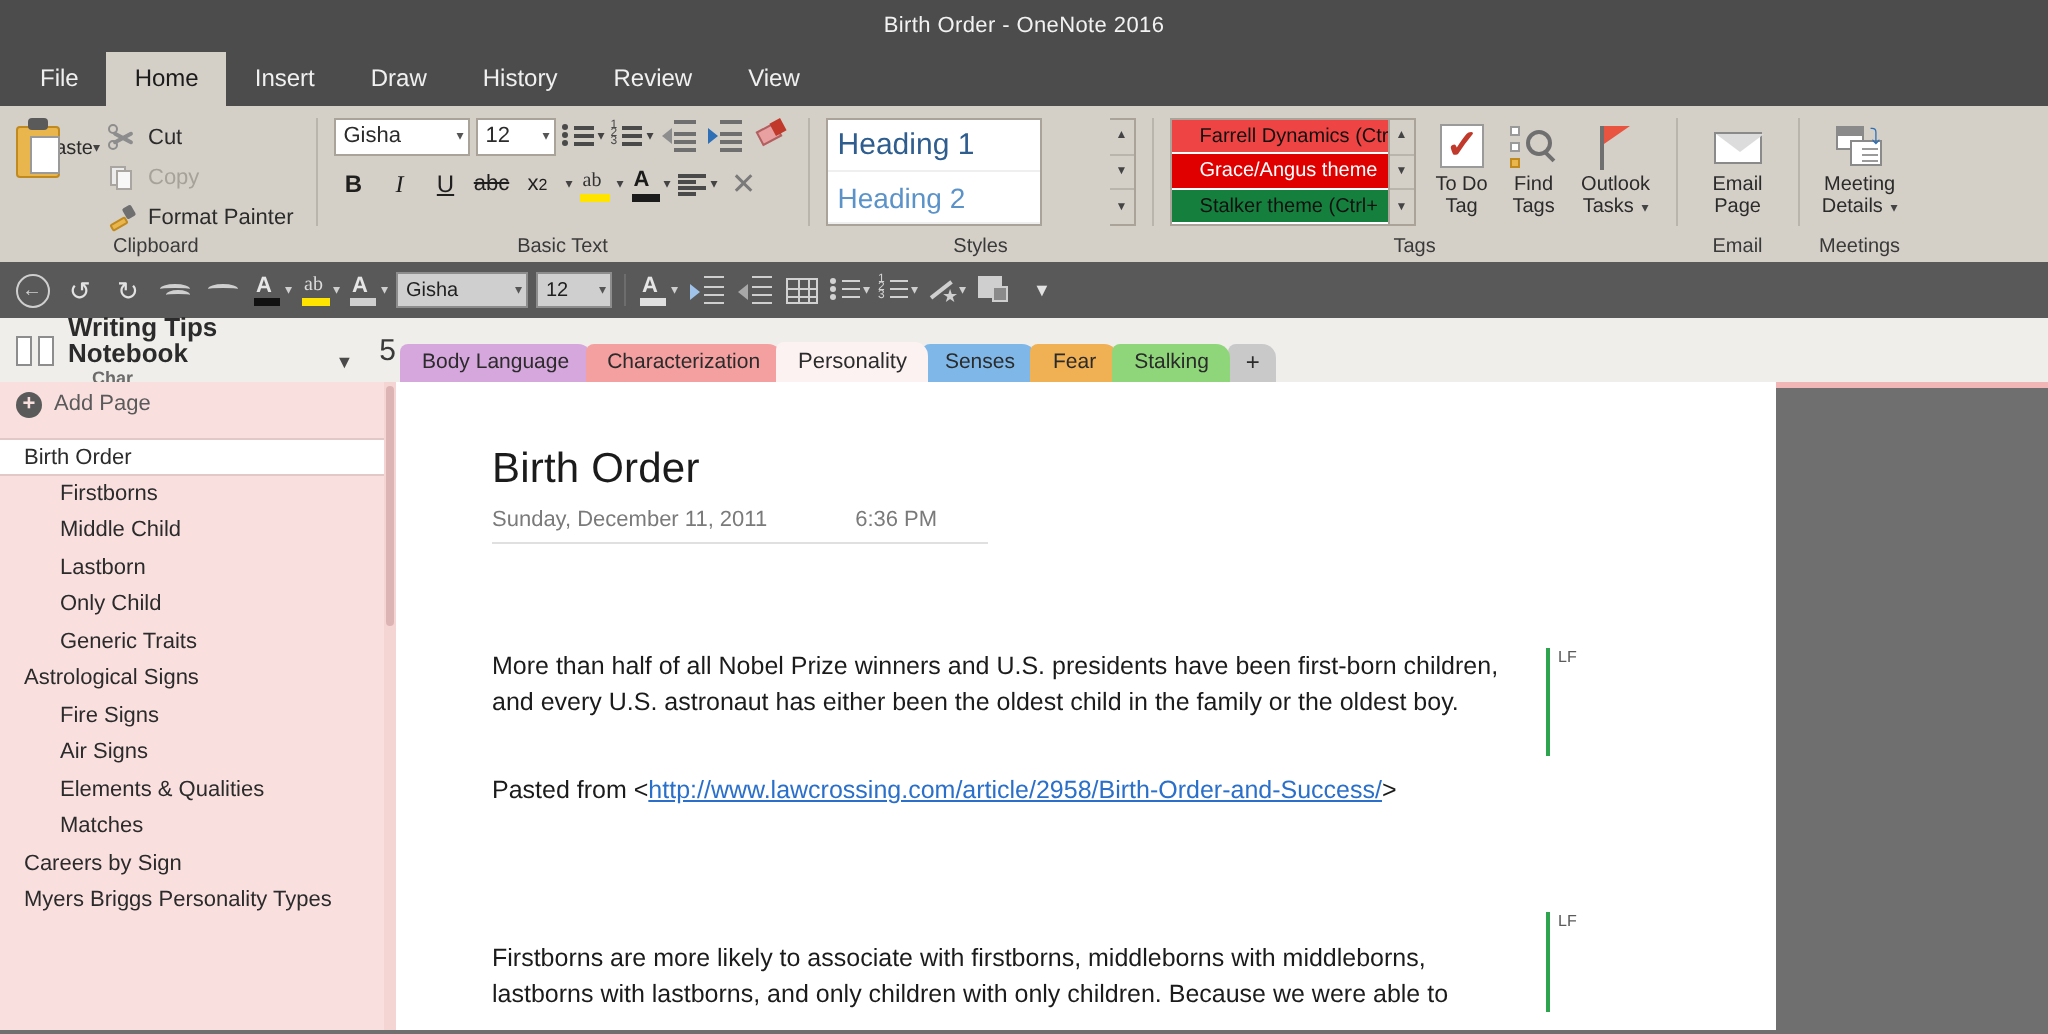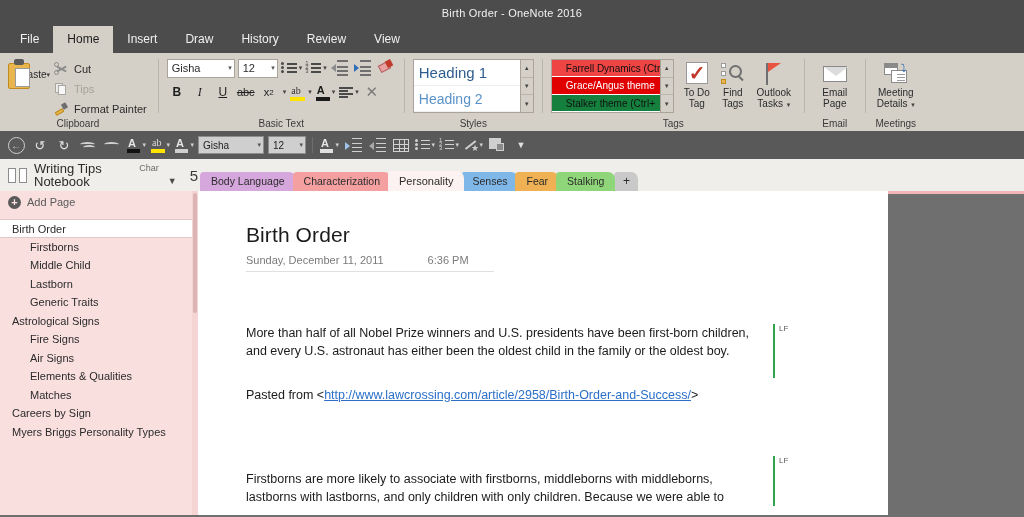--- a/index.html
+++ b/index.html
@@ -353,21 +353,21 @@
   .nb-left {
     width: 198px; height: 32px; display: flex; align-items: center;
     padding-left: 8px; gap: 7px; position: relative;
   }
   .book-ico { width: 19px; height: 15px; position: relative; flex: none; }
   .book-ico .bl, .book-ico .br2 {
     position: absolute; top: 0; width: 8px; height: 15px; background: #fff;
     border: 1px solid #8d8d8d;
   }
   .book-ico .bl { left: 0; } .book-ico .br2 { right: 0; }
-  .nb-names { display: flex; flex-direction: row; line-height: 1; }
+  .nb-names { display: flex; flex-direction: column; line-height: 1; font-weight: bold; }
   .nb-title { font-size: 13px; color: #2b2b2b; }
   .nb-sub { font-size: 9px; color: #6b6b6b; margin-top: 2px; margin-left: 12px; }
   .nb-caret { font-size: 9px; color: #4a4a4a; margin-left: 2px; align-self: flex-end;
               margin-bottom: 5px; }
   .nb-count { font-size: 15px; color: #3a3a3a; margin-left: 6px; }
 
   
   .sectabs {
     position: absolute; left: 200px; bottom: 0; height: 20px;
     display: flex; align-items: flex-end;
@@ -487,21 +487,21 @@
                 <i class="sc-r1"></i>
                 <i class="sc-r2"></i>
             </span>
             <span class="cmd-lbl">Cut</span>
           </div>
           <div class="cmd disabled">
             <span class="ico16">
               <i class="cp-a"></i>
                 <i class="cp-b"></i>
             </span>
-            <span class="cmd-lbl">Tips</span>
+            <span class="cmd-lbl">Copy</span>
           </div>
           <div class="cmd">
             <span class="ico16">
               <i class="br-h"></i>
                 <i class="br-t"></i>
             </span>
             <span class="cmd-lbl">Format Painter</span>
           </div>
         </div>
       </div>
@@ -602,21 +602,21 @@
             <div class="tbtn clearfmt">✕</div>
           </div>
         </div>
       </div>
       <div class="grp-label">Basic Text</div>
     </div>
 
     <div class="grp-sep"></div>
 
     <div class="grp">
-      <div class="grp-body" style="padding-top:6px;">
+      <div class="grp-body" style="padding-top:6px;gap:34px;">
         <div class="styles-gal">
           <div class="style-item style-h1">Heading 1</div>
           <div class="style-item style-h2">Heading 2</div>
         </div>
         <div class="spin">
           <div>▲</div>
           <div>▼</div>
           <div>▼</div>
         </div>
       </div>
@@ -864,20 +864,21 @@
     <div class="pagelist">
       <div class="addpage">
         <span class="plus-circ">+</span>
         <span>Add Page</span>
       </div>
       <div class="pgitems">
         <div class="pgitem sel">Birth Order</div>
         <div class="pgitem lvl2">Firstborns</div>
         <div class="pgitem lvl2">Middle Child</div>
         <div class="pgitem lvl2">Lastborn</div>
+        <div class="pgitem lvl2">Only Child</div>
         <div class="pgitem lvl2">Generic Traits</div>
         <div class="pgitem">Astrological Signs</div>
         <div class="pgitem lvl2">Fire Signs</div>
         <div class="pgitem lvl2">Air Signs</div>
         <div class="pgitem lvl2">Elements &amp; Qualities</div>
         <div class="pgitem lvl2">Matches</div>
         <div class="pgitem">Careers by Sign</div>
         <div class="pgitem">Myers Briggs Personality Types</div>
       </div>
       <div class="pl-scroll">

